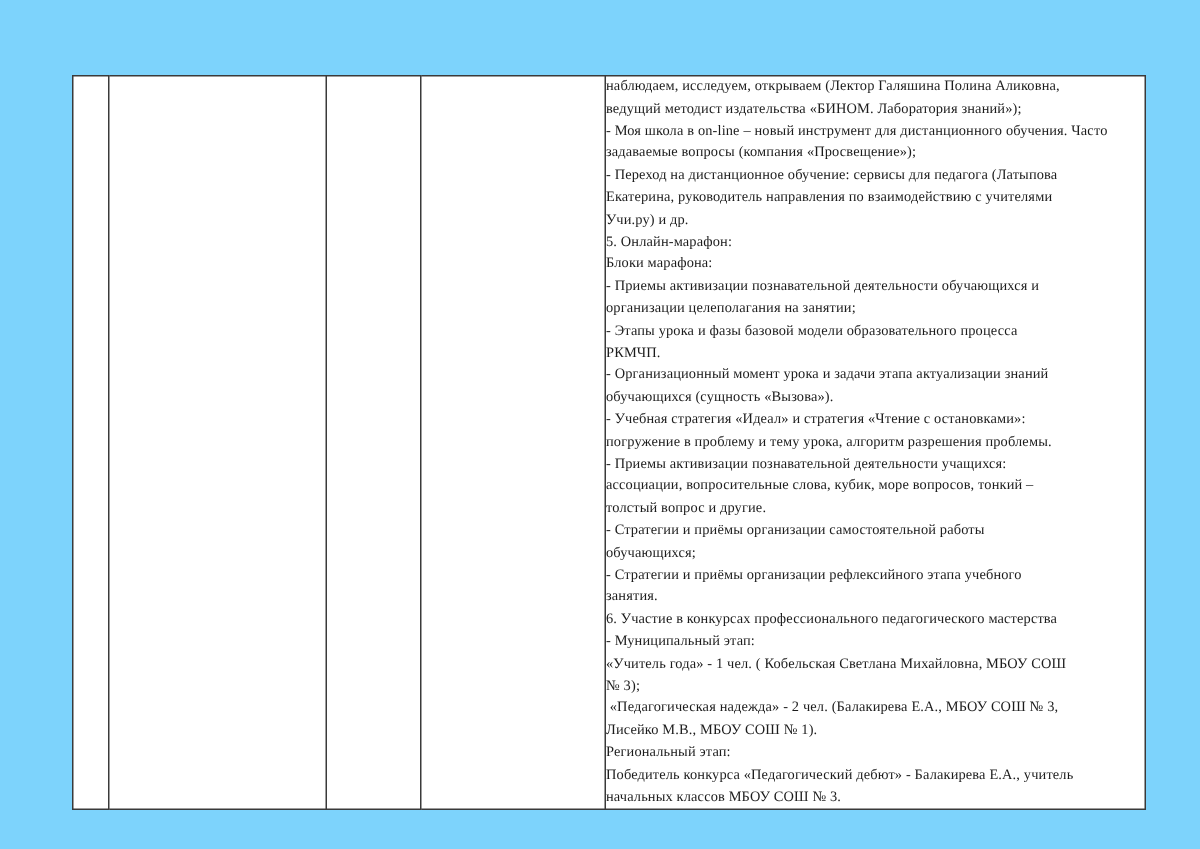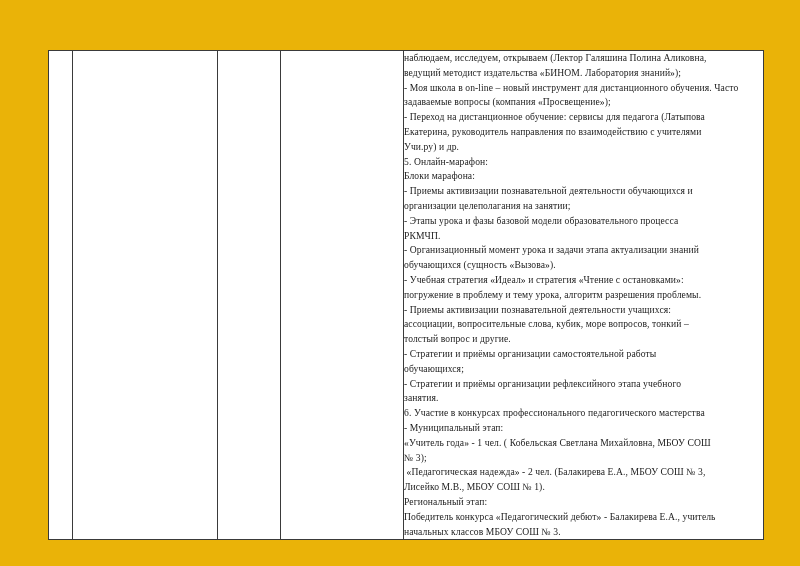--- a/index.html
+++ b/index.html
@@ -69,21 +69,21 @@
   }
   .text-line {
     display: block;
     min-height: 14.8px;
     white-space: pre-wrap;
   }
 </style>
 </head>
 <body style="background: rgb(255, 255, 255);">
 
-<div id="page" style="background: #eab308;">
+<div id="page" style="background: #7dd3fc;">
 
   <table id="doc-table">
     <tbody>
       <tr>
 
         <td class="col-num cell-empty" style="border-color: rgb(58, 58, 58);"></td>
 
         <td class="col-name cell-empty" style="border-color: rgb(58, 58, 58);"></td>
 
         <td class="col-mid cell-empty" style="border-color: rgb(58, 58, 58);"></td>

